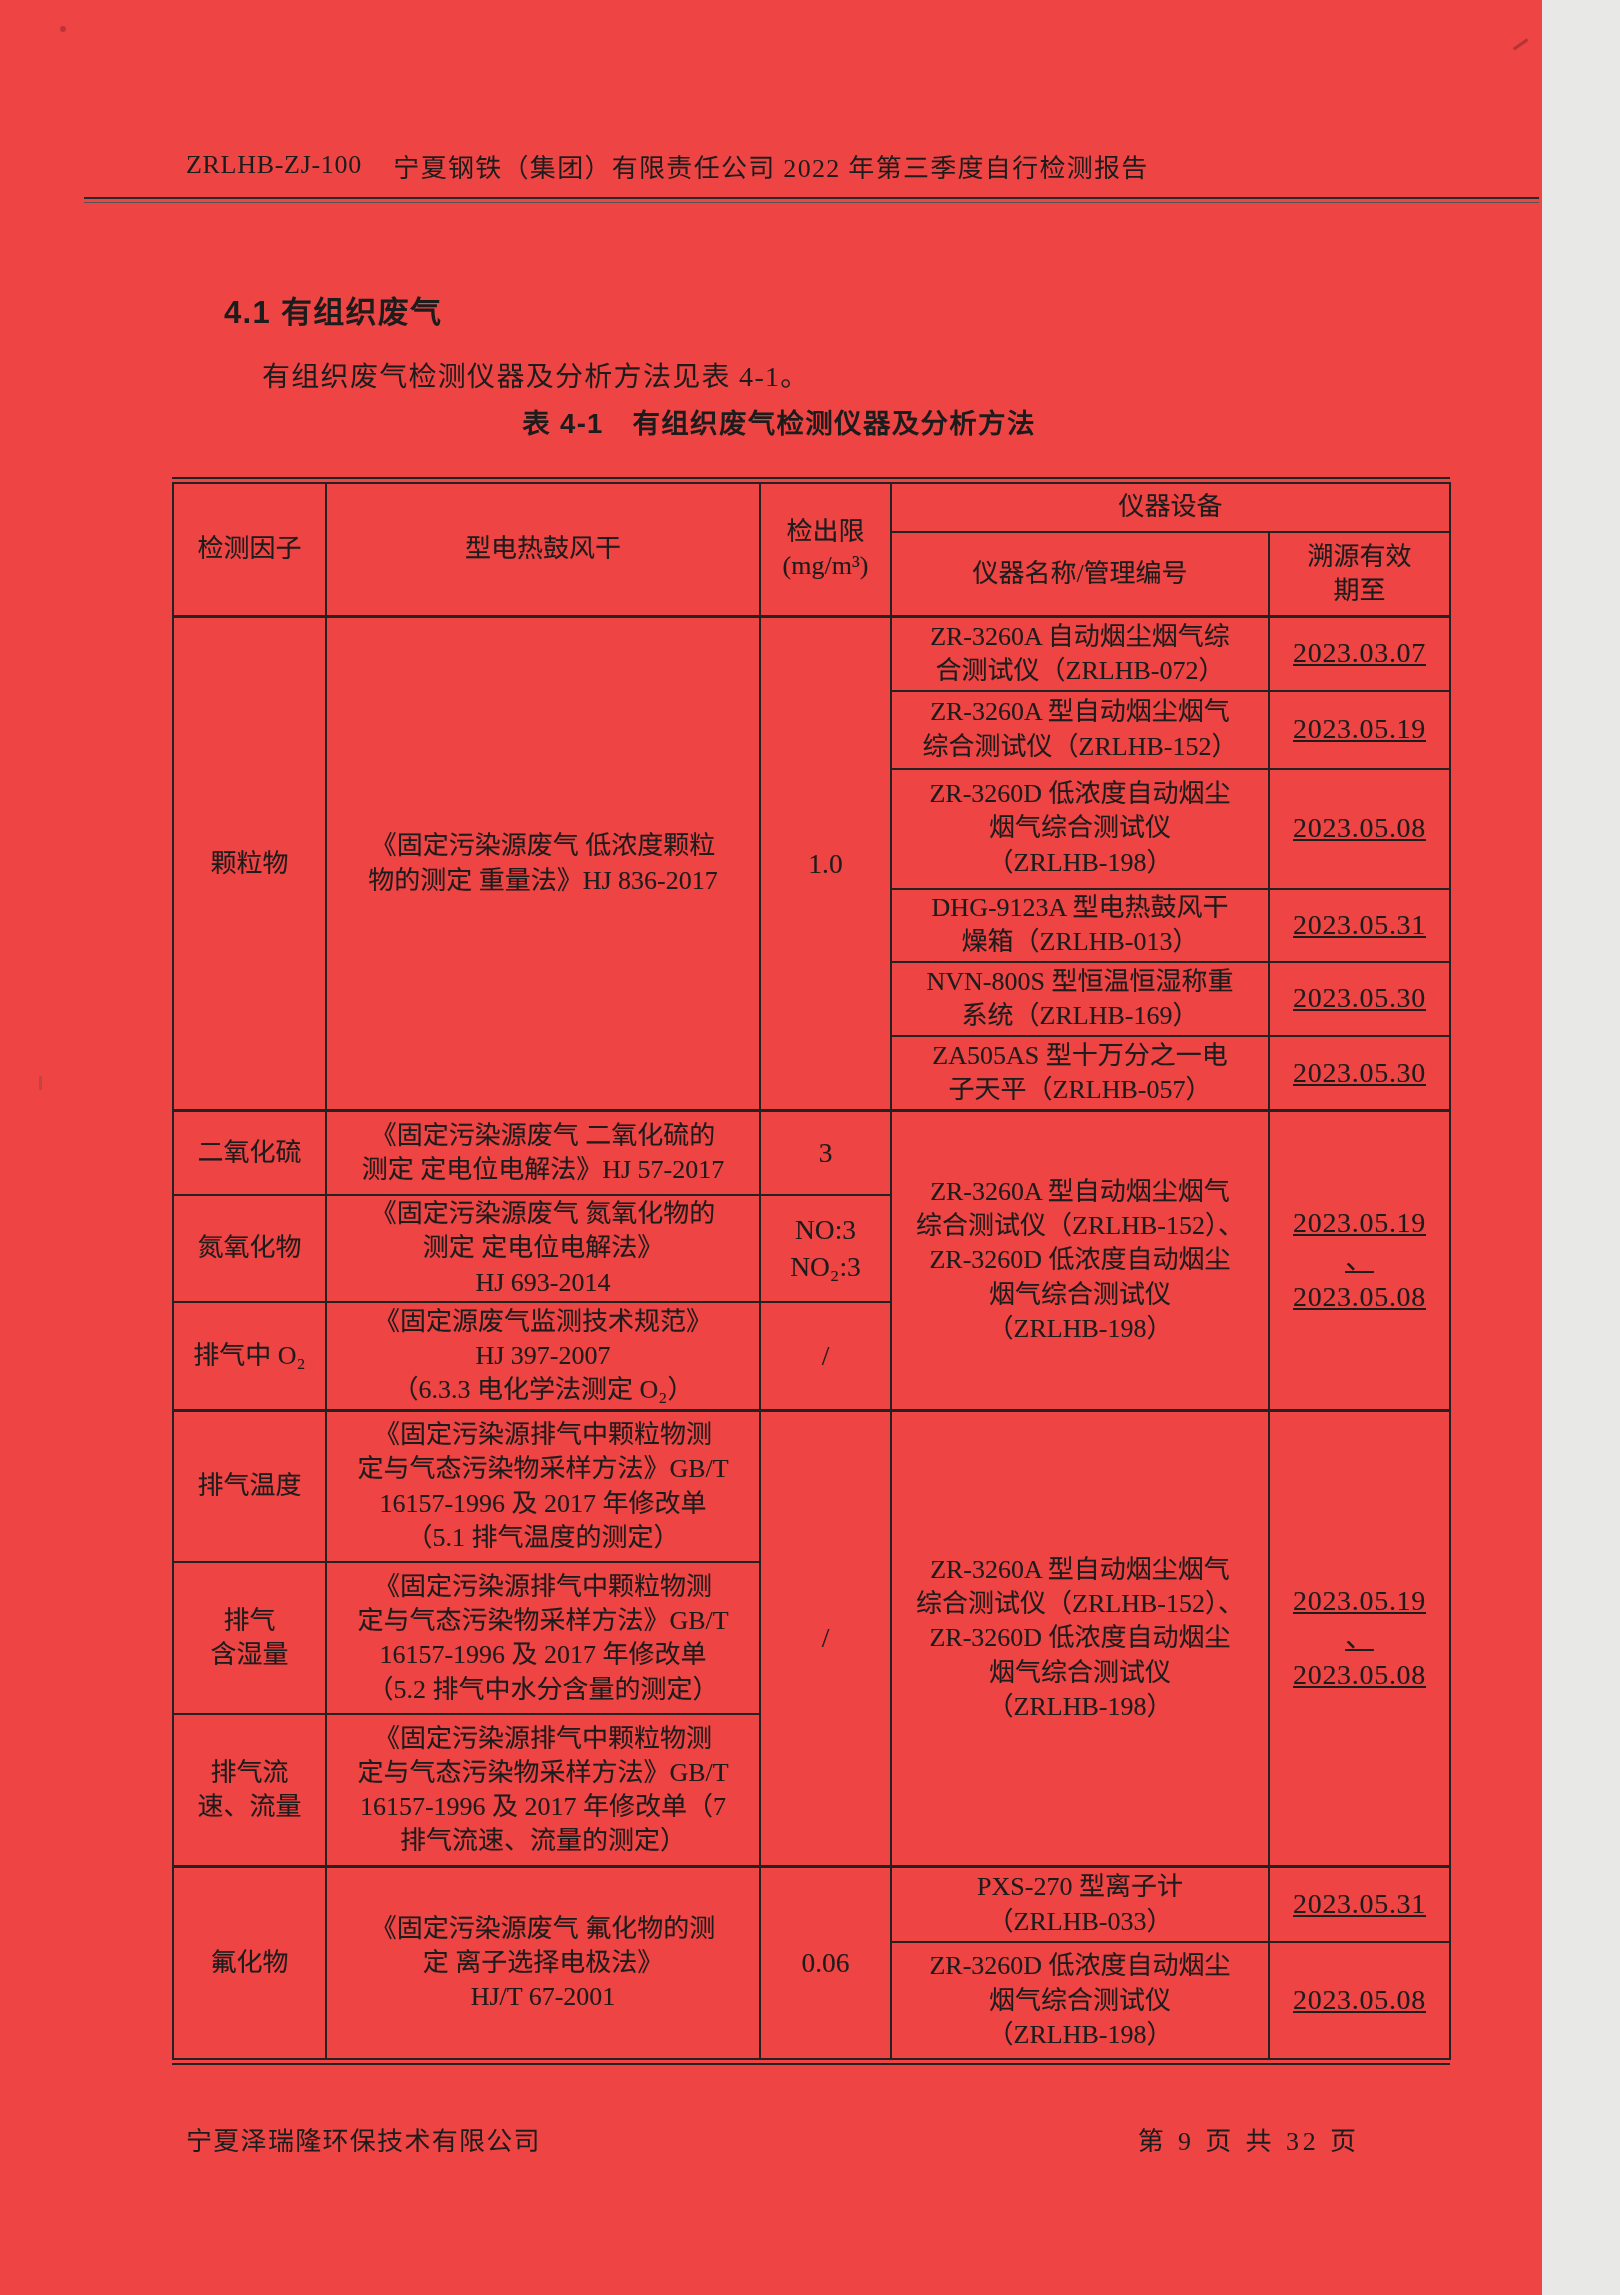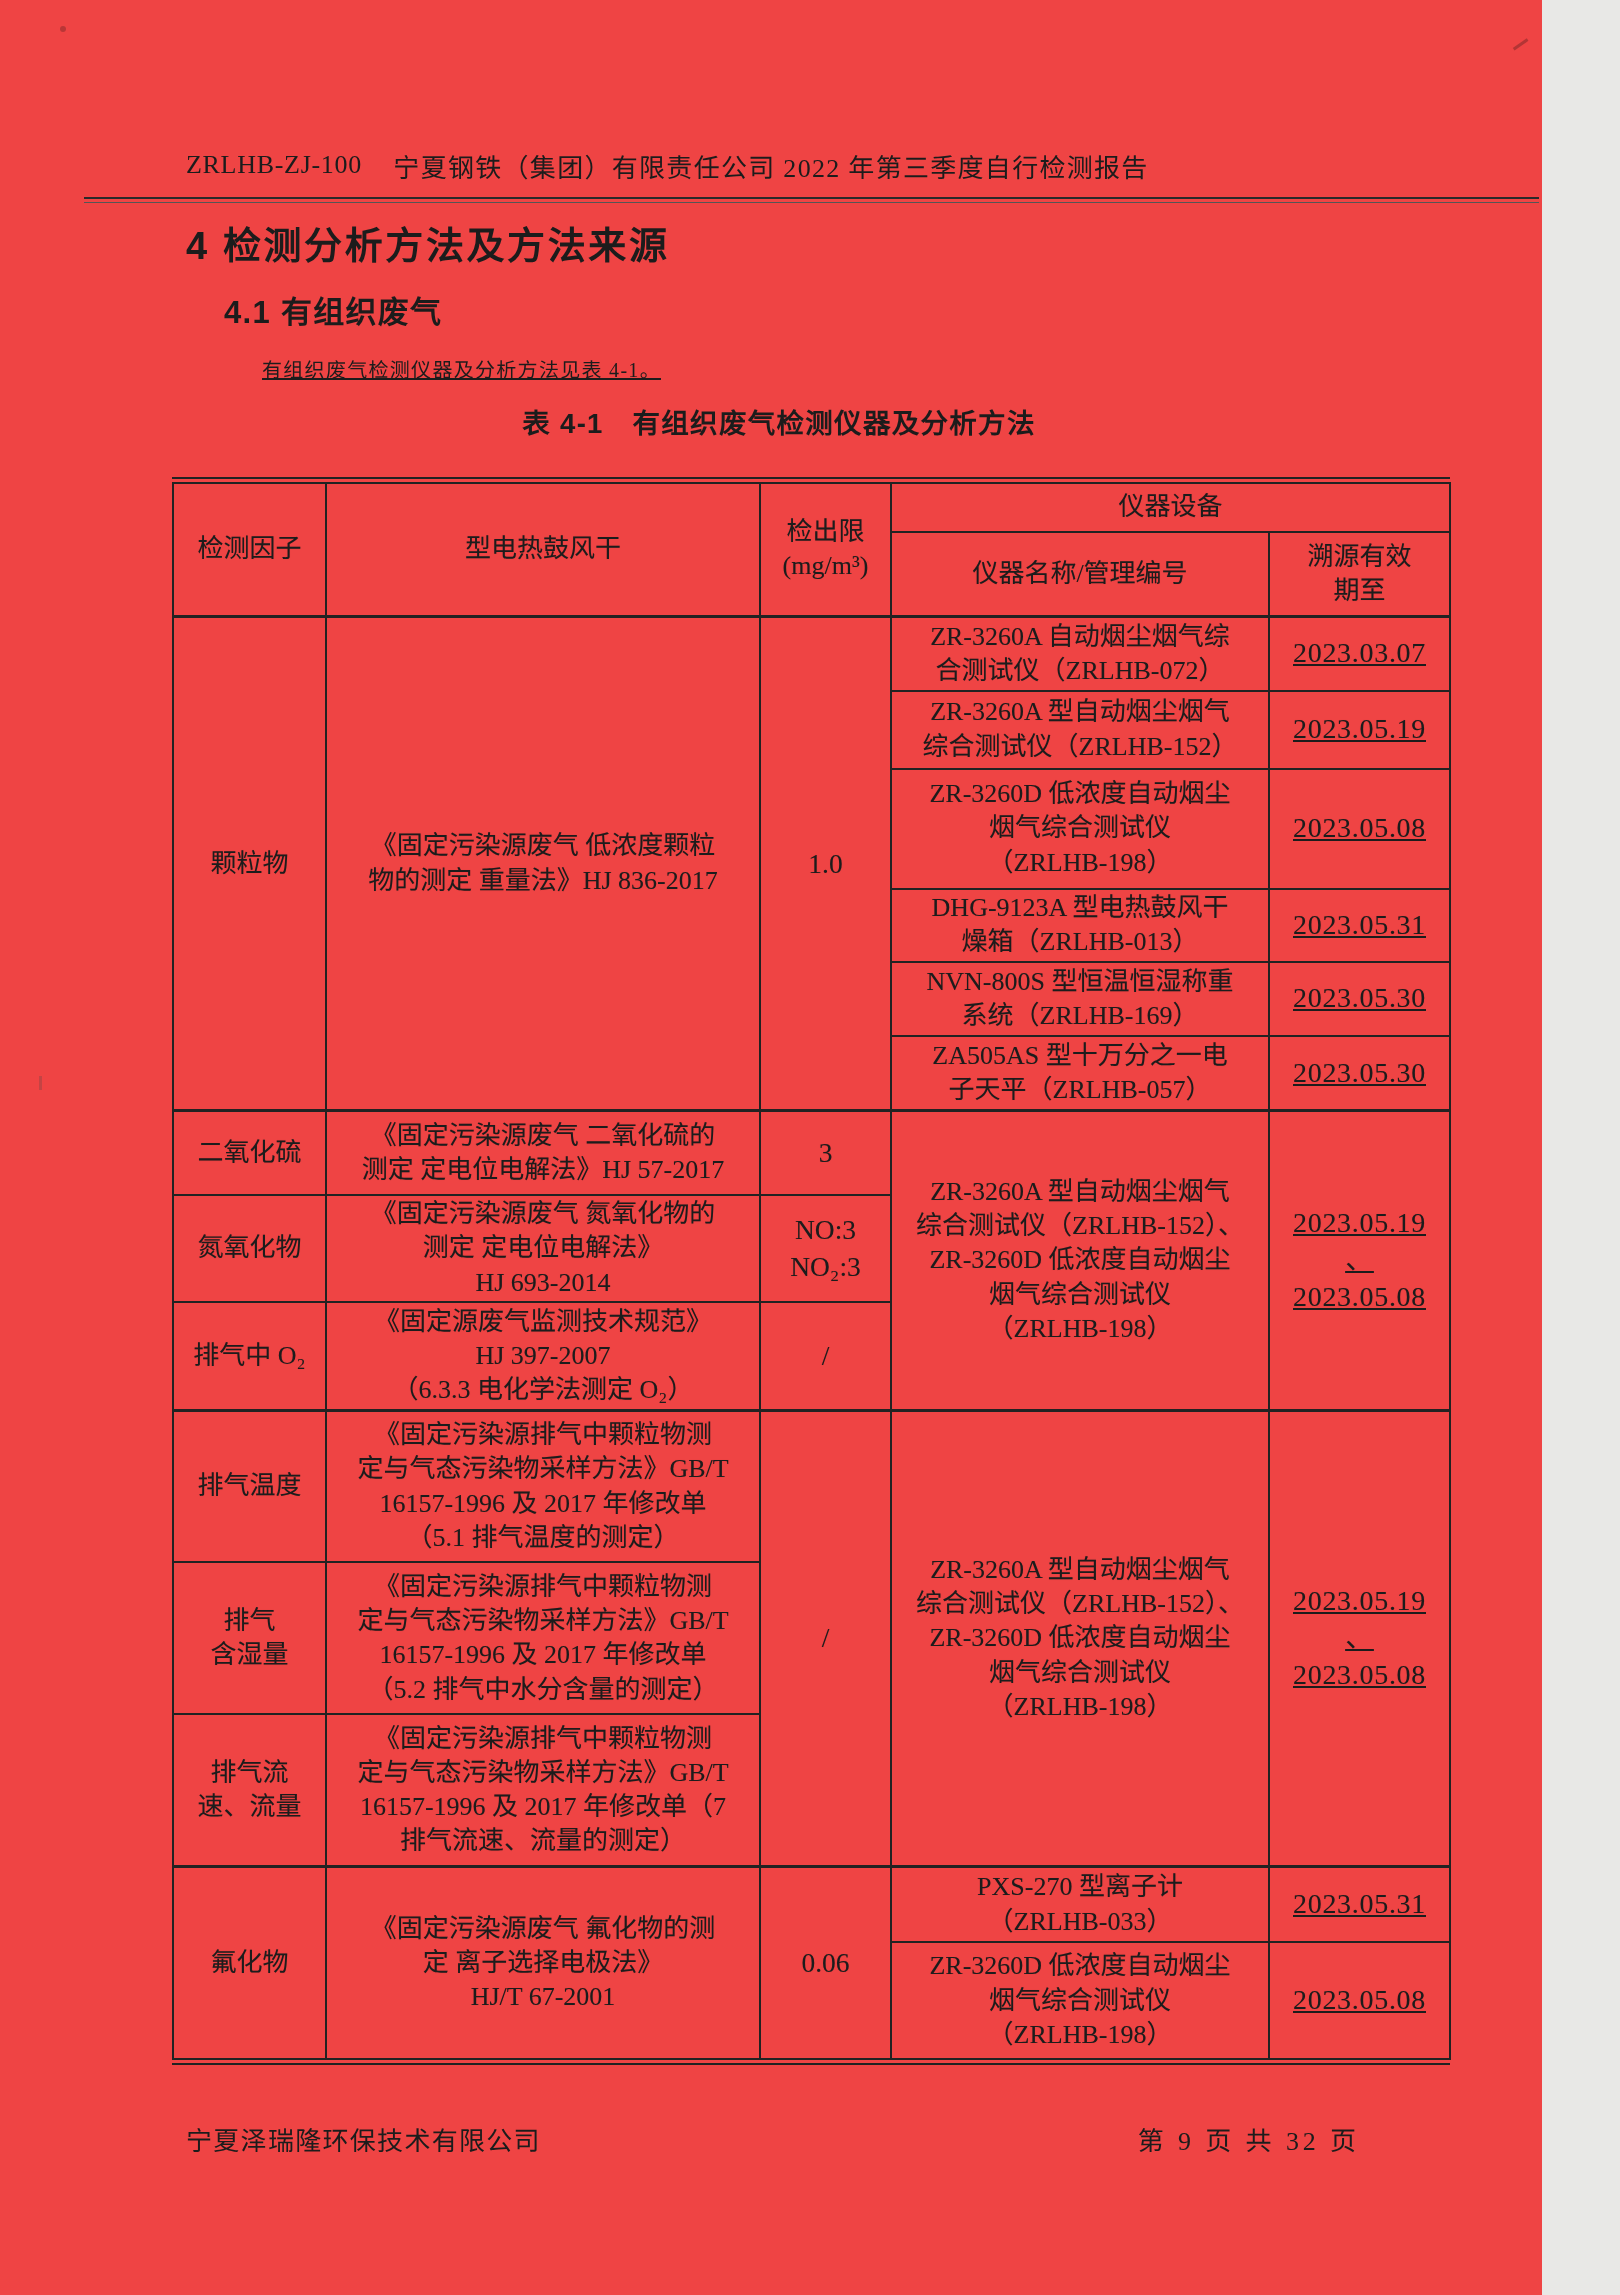--- a/index.html
+++ b/index.html
@@ -13,21 +13,21 @@
   }
   .txt{position:absolute;white-space:nowrap;}
   .doc-code{left:186px;top:150px;font-size:26px;letter-spacing:0.7px;}
   .doc-title{left:0;right:0;top:147px;text-align:center;font-size:26px;letter-spacing:1.3px;font-family:Liberation Serif, serif;}
   .head-rule{position:absolute;left:84px;top:197px;width:1455px;height:3.3px;
     border-top:2.6px solid #2a2a2a;border-bottom:0.7px solid #555;}
   .h1{left:186px;top:215px;font-size:38px;font-weight:bold;
       font-family:"Liberation Sans","DejaVu Sans",sans-serif;letter-spacing:2.6px;}
   .h2{left:224px;top:287px;font-size:31px;font-weight:bold;
       font-family:"Liberation Sans","DejaVu Sans",sans-serif;letter-spacing:1.3px;}
-  .para{left:262px;top:354px;font-size:20px;letter-spacing:1.3px;text-decoration:underline;}
+  .para{left:262px;top:354px;font-size:28px;letter-spacing:1.3px;}
   .caption{left:16px;right:0;top:401px;text-align:center;font-size:27.5px;font-weight:bold;
       font-family:"Liberation Sans","DejaVu Sans",sans-serif;letter-spacing:1.3px;}
 
   
   .table-wrap{
     position:absolute;left:172px;top:477px;width:1278px;
     border-top:2px solid #222;border-bottom:2px solid #222;
     padding:2.6px 0;
   }
   table.main{
@@ -63,21 +63,20 @@
 </style>
 </head>
 <body>
 
 <div class="page">
 
   <div class="txt doc-code">ZRLHB-ZJ-100</div>
   <div class="txt doc-title">宁夏钢铁（集团）有限责任公司 2022 年第三季度自行检测报告</div>
   <div class="head-rule"></div>
 
-  <div class="txt h1">4 检测分析方法及方法来源</div>
   <div class="txt h2">4.1 有组织废气</div>
   <div class="txt para">有组织废气检测仪器及分析方法见表 4-1。</div>
   <div class="txt caption">表 4-1　有组织废气检测仪器及分析方法</div>
 
   <div class="table-wrap">
   <table class="main">
     <colgroup>
       <col style="width:153px">
           <col style="width:434px">
           <col style="width:131px">

